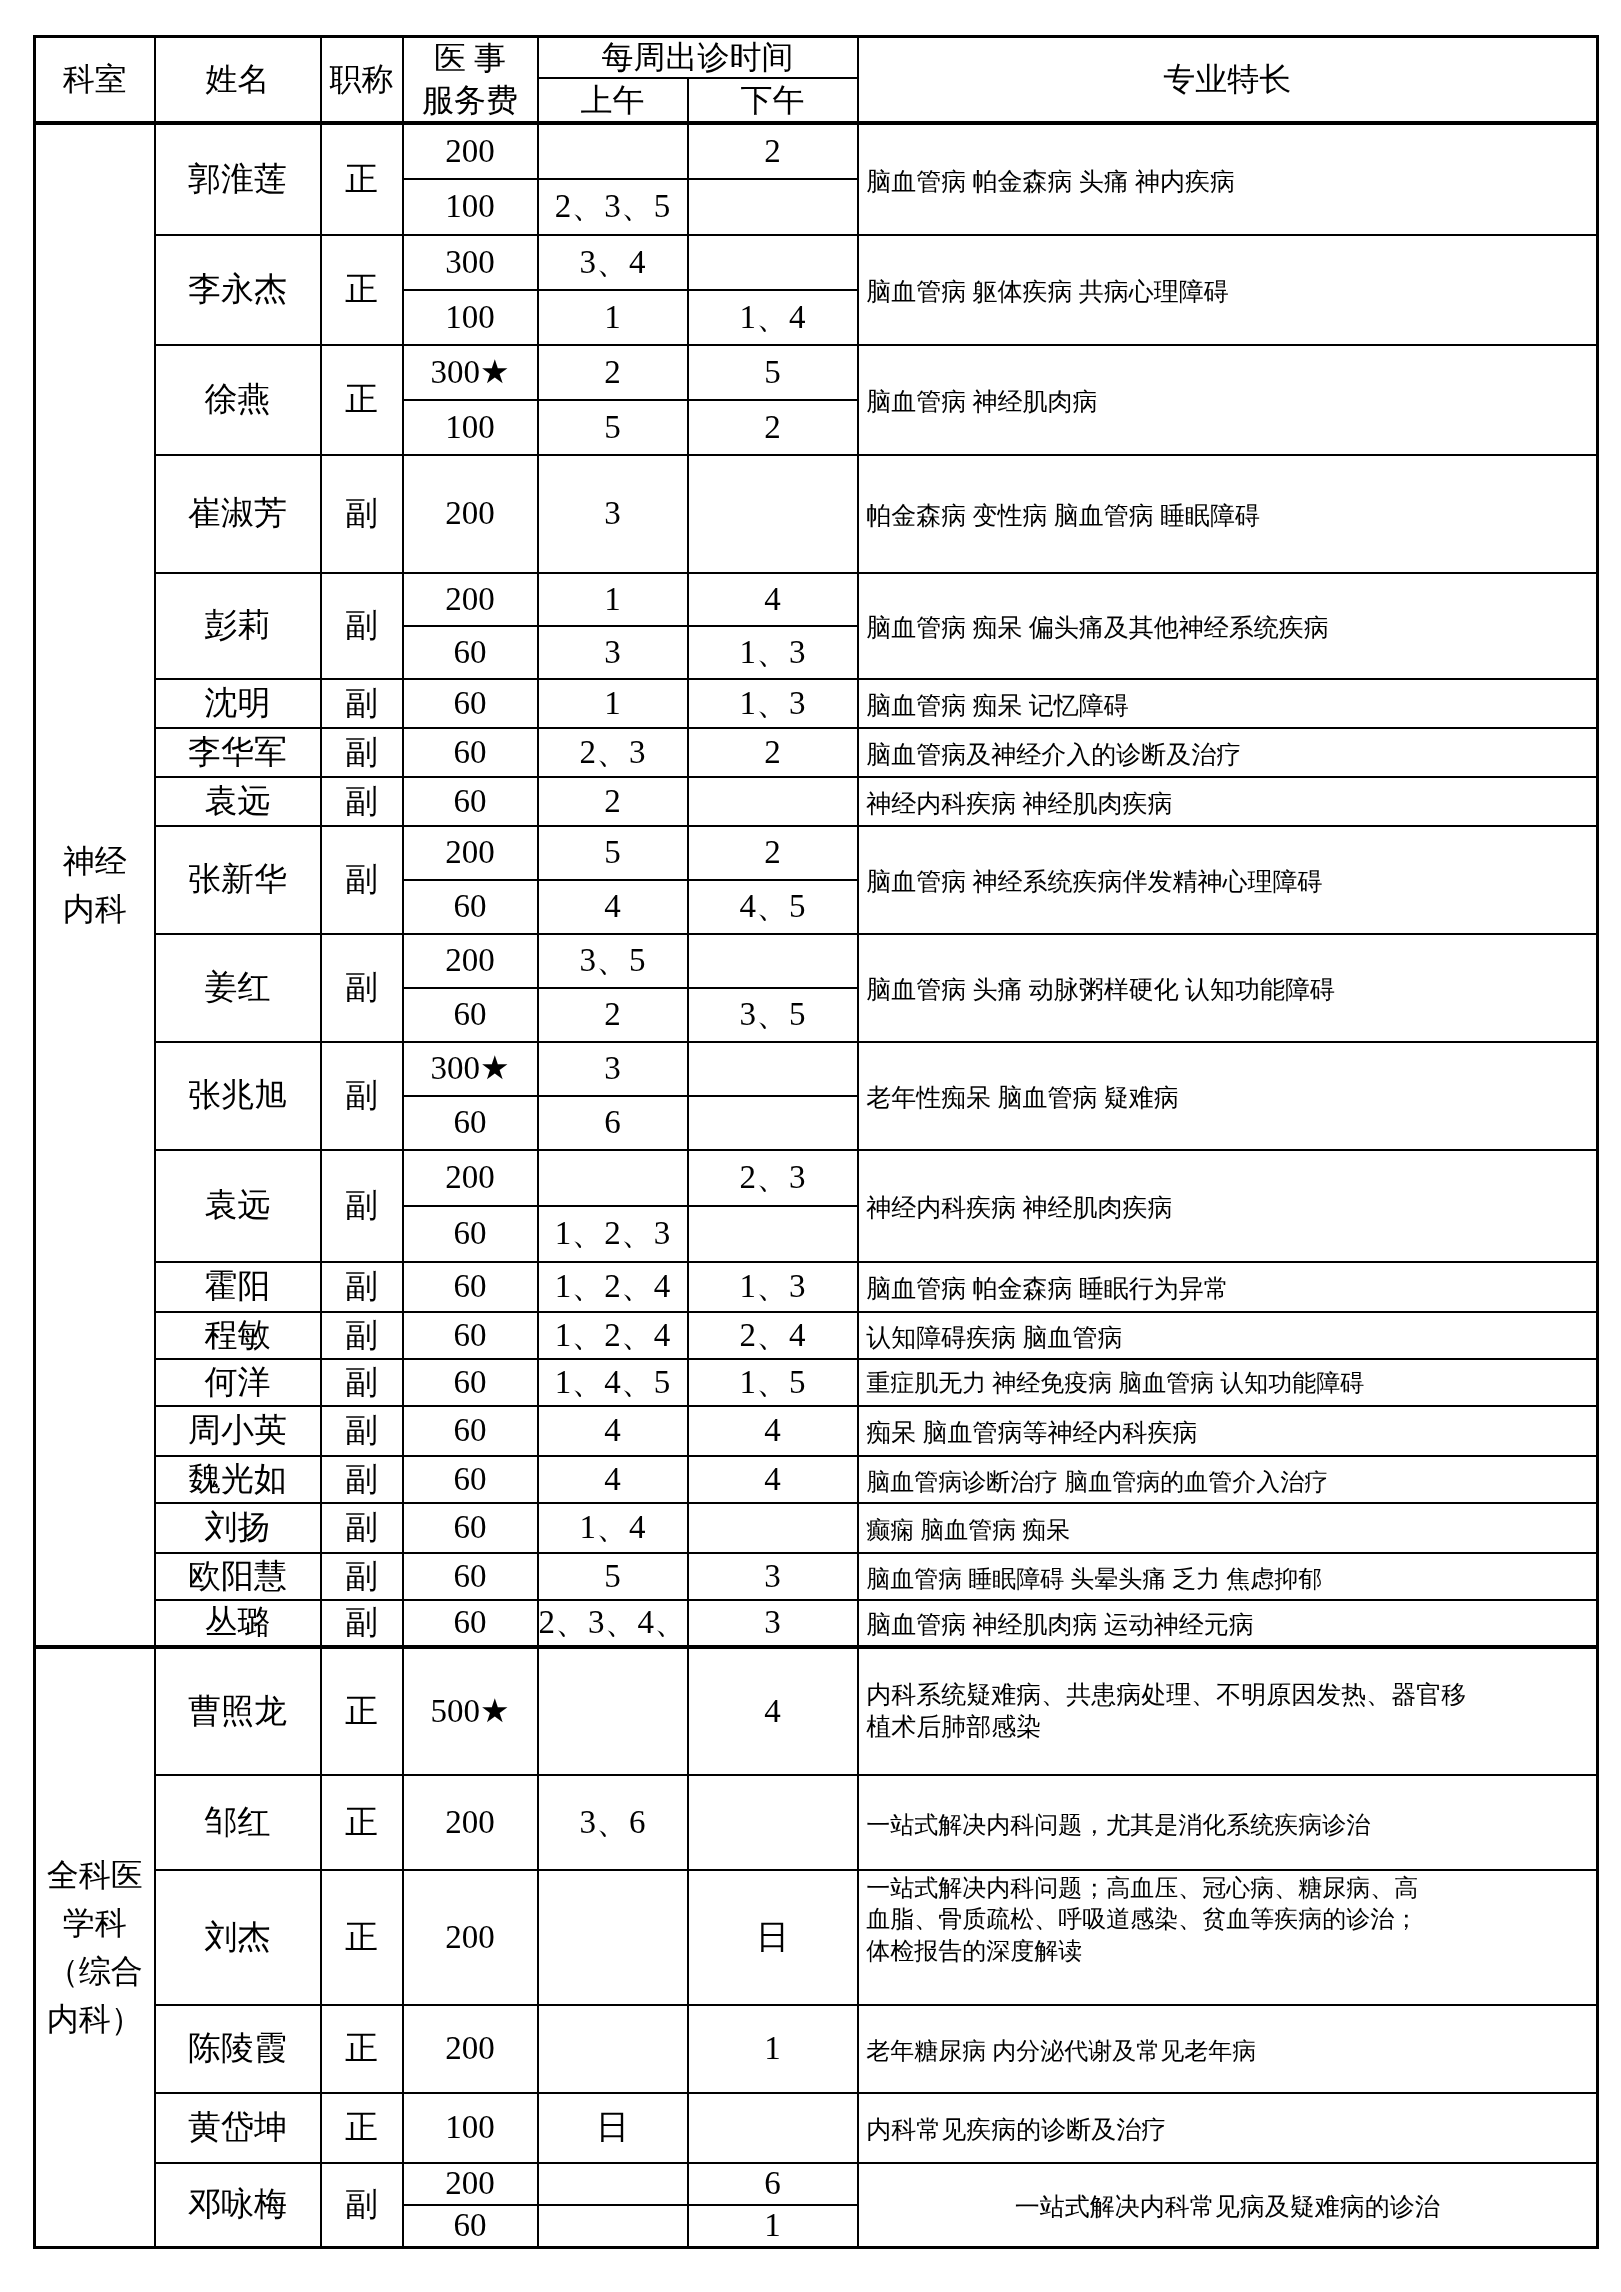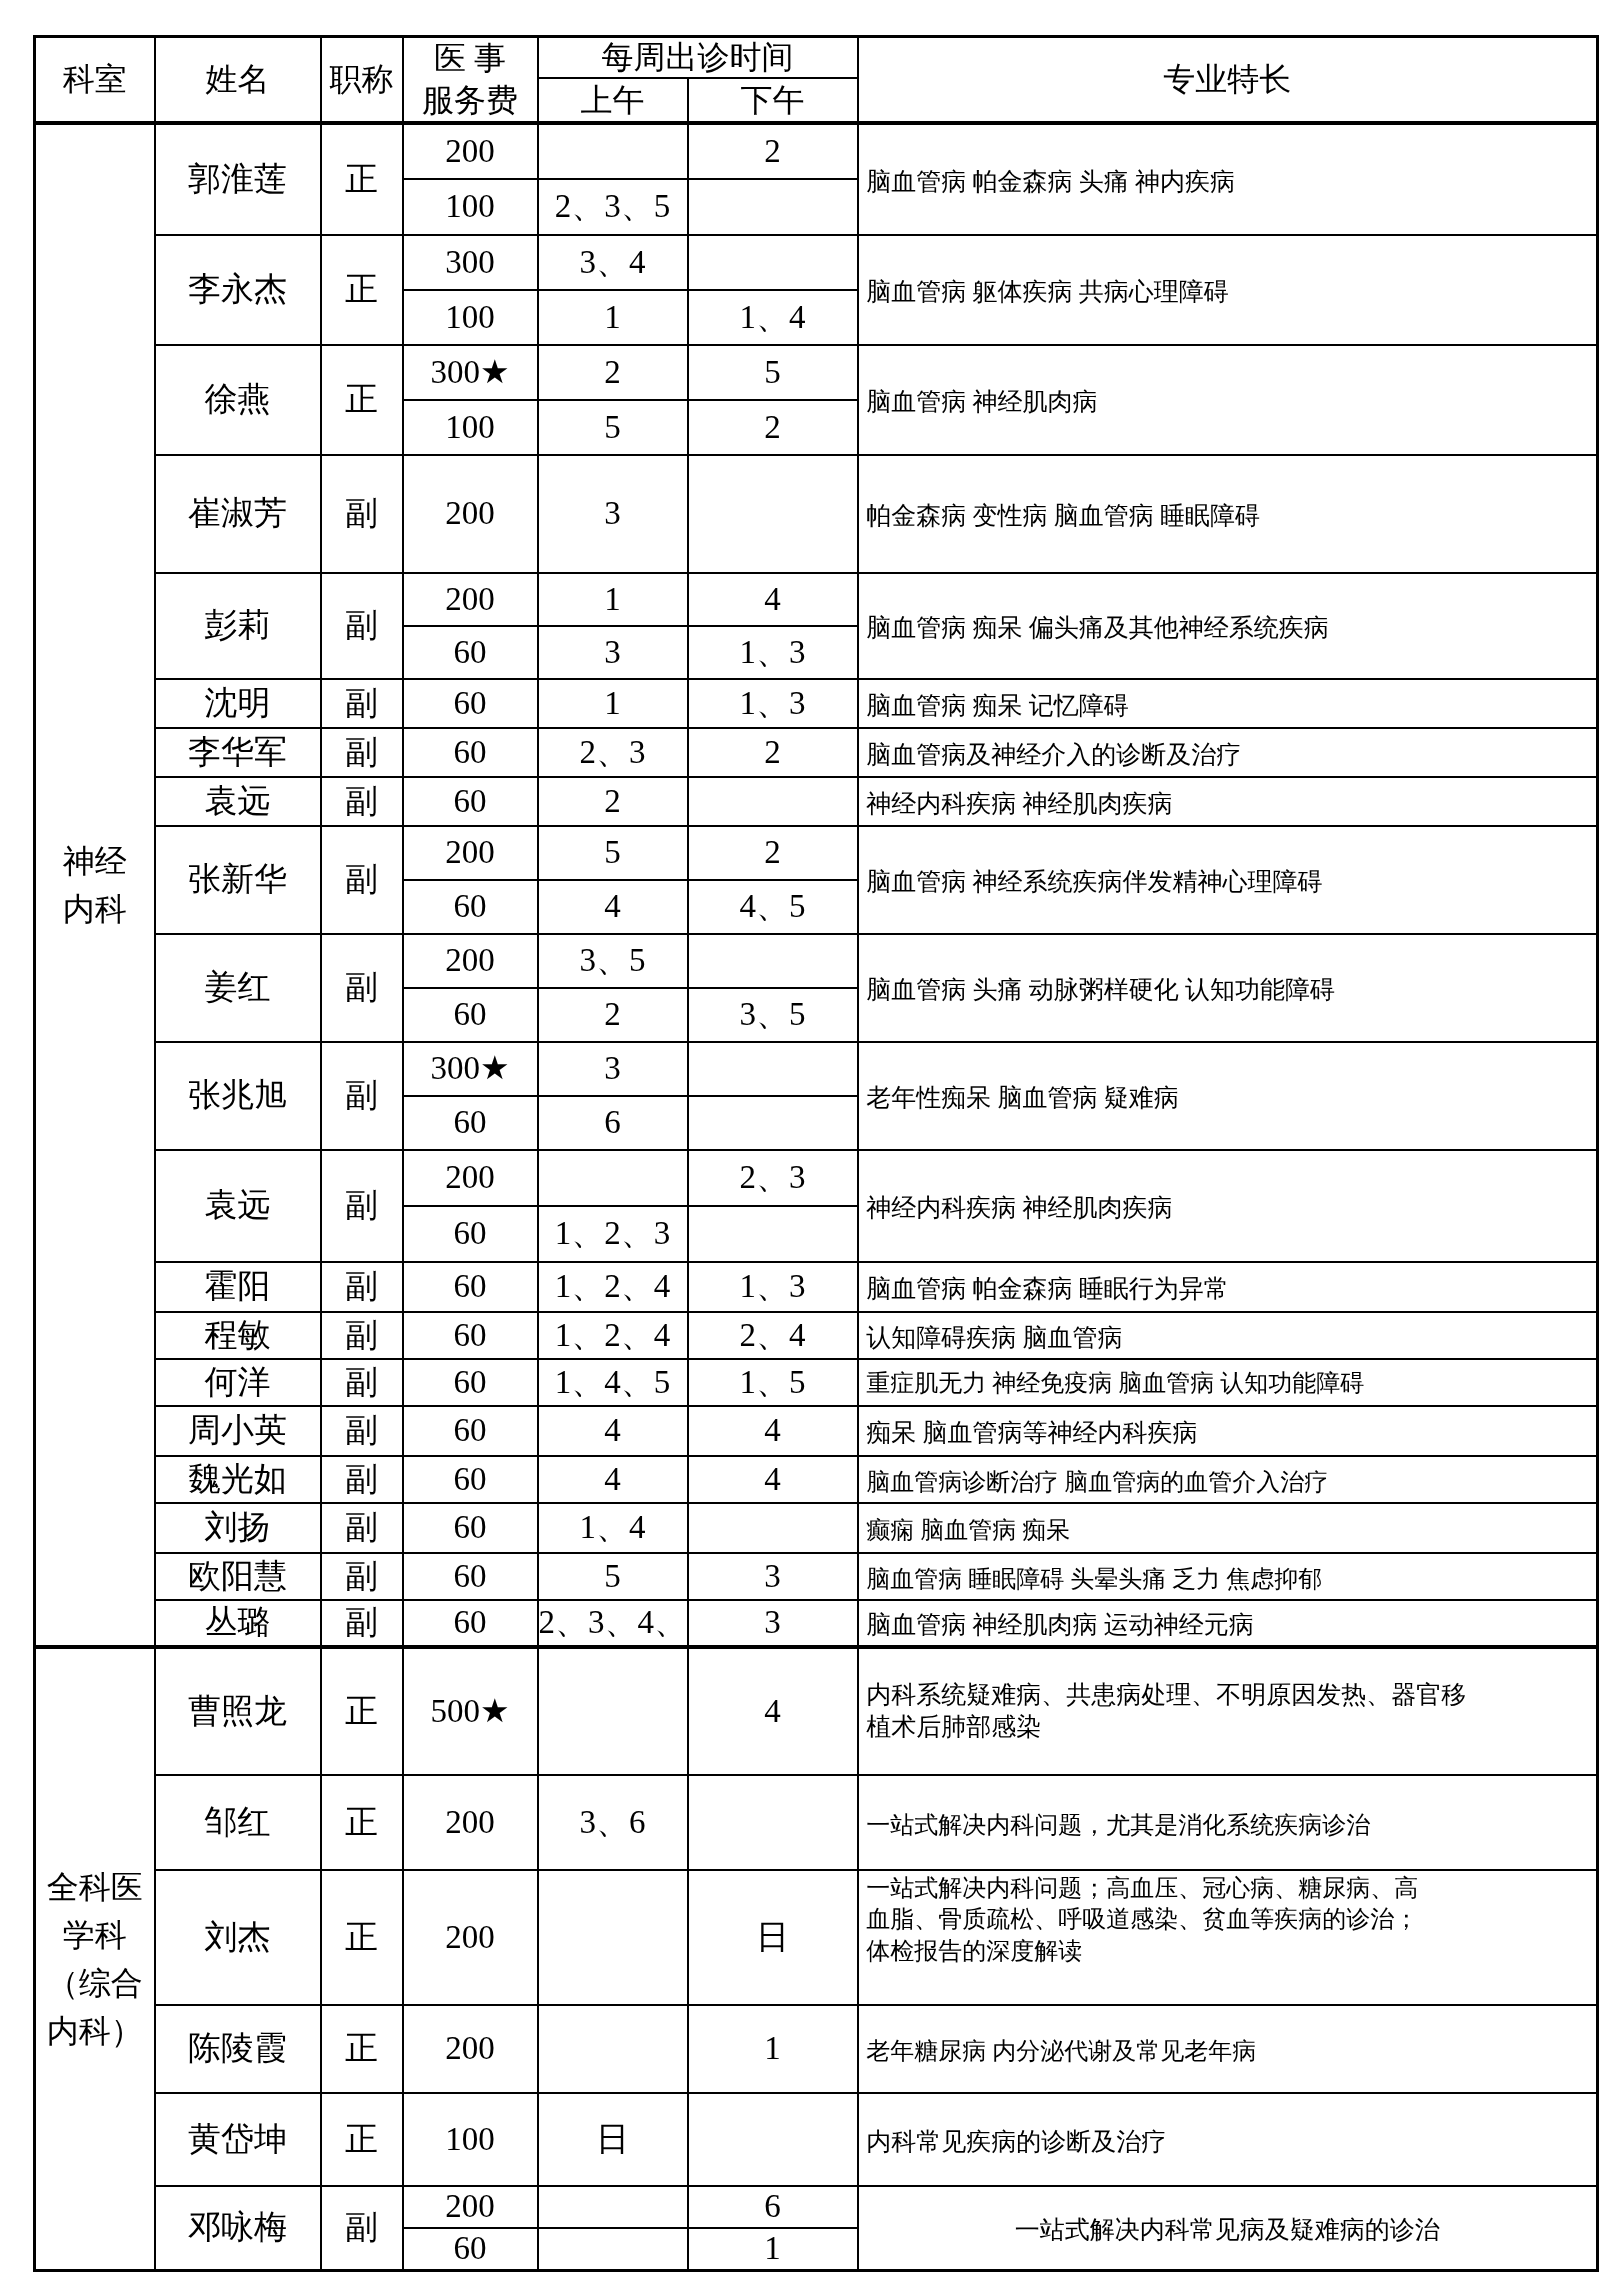--- a/index.html
+++ b/index.html
@@ -302,21 +302,21 @@
           <td class="spec sz-s vtop"><div class="inner" style="max-width: 568px;">一站式解决内科问题；高血压、冠心病、糖尿病、高血脂、骨质疏松、呼吸道感染、贫血等疾病的诊治；体检报告的深度解读</div></td>
         </tr>
         <tr class="docstart" style="height: 88px;">
           <td>陈陵霞</td>
           <td>正</td>
           <td class="feecell">200</td>
           <td class="schedcell"></td>
           <td class="schedcell">1</td>
           <td class="spec sz-s"><div class="inner">老年糖尿病 内分泌代谢及常见老年病</div></td>
         </tr>
-        <tr class="docstart" style="height: 93px;">
+        <tr class="docstart" style="height: 70px;">
           <td>黄岱坤</td>
           <td>正</td>
           <td class="feecell">100</td>
           <td class="schedcell">日</td>
           <td class="schedcell"></td>
           <td class="spec sz-n"><div class="inner">内科常见疾病的诊断及治疗</div></td>
         </tr>
         <tr class="docstart" style="height: 42px;">
           <td rowspan="2">邓咏梅</td>
           <td rowspan="2">副</td>

